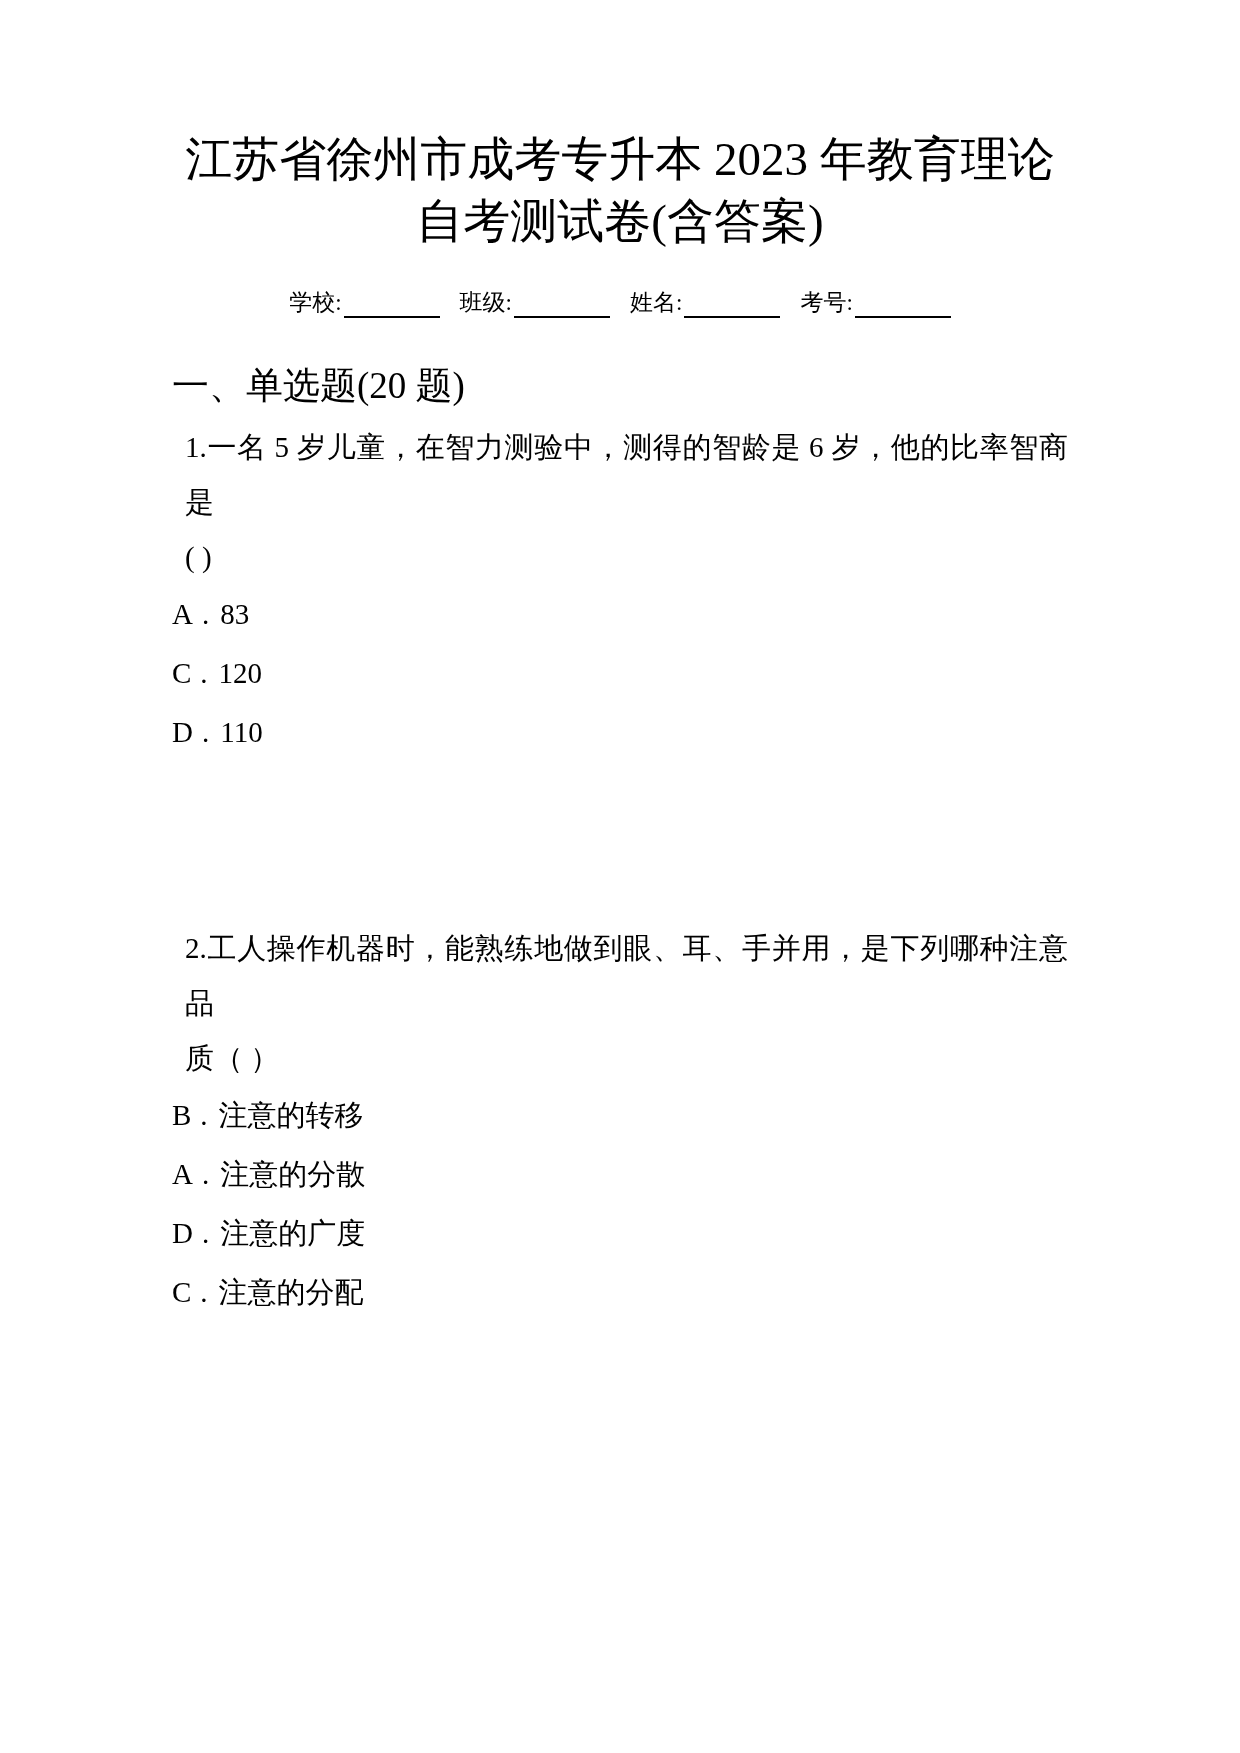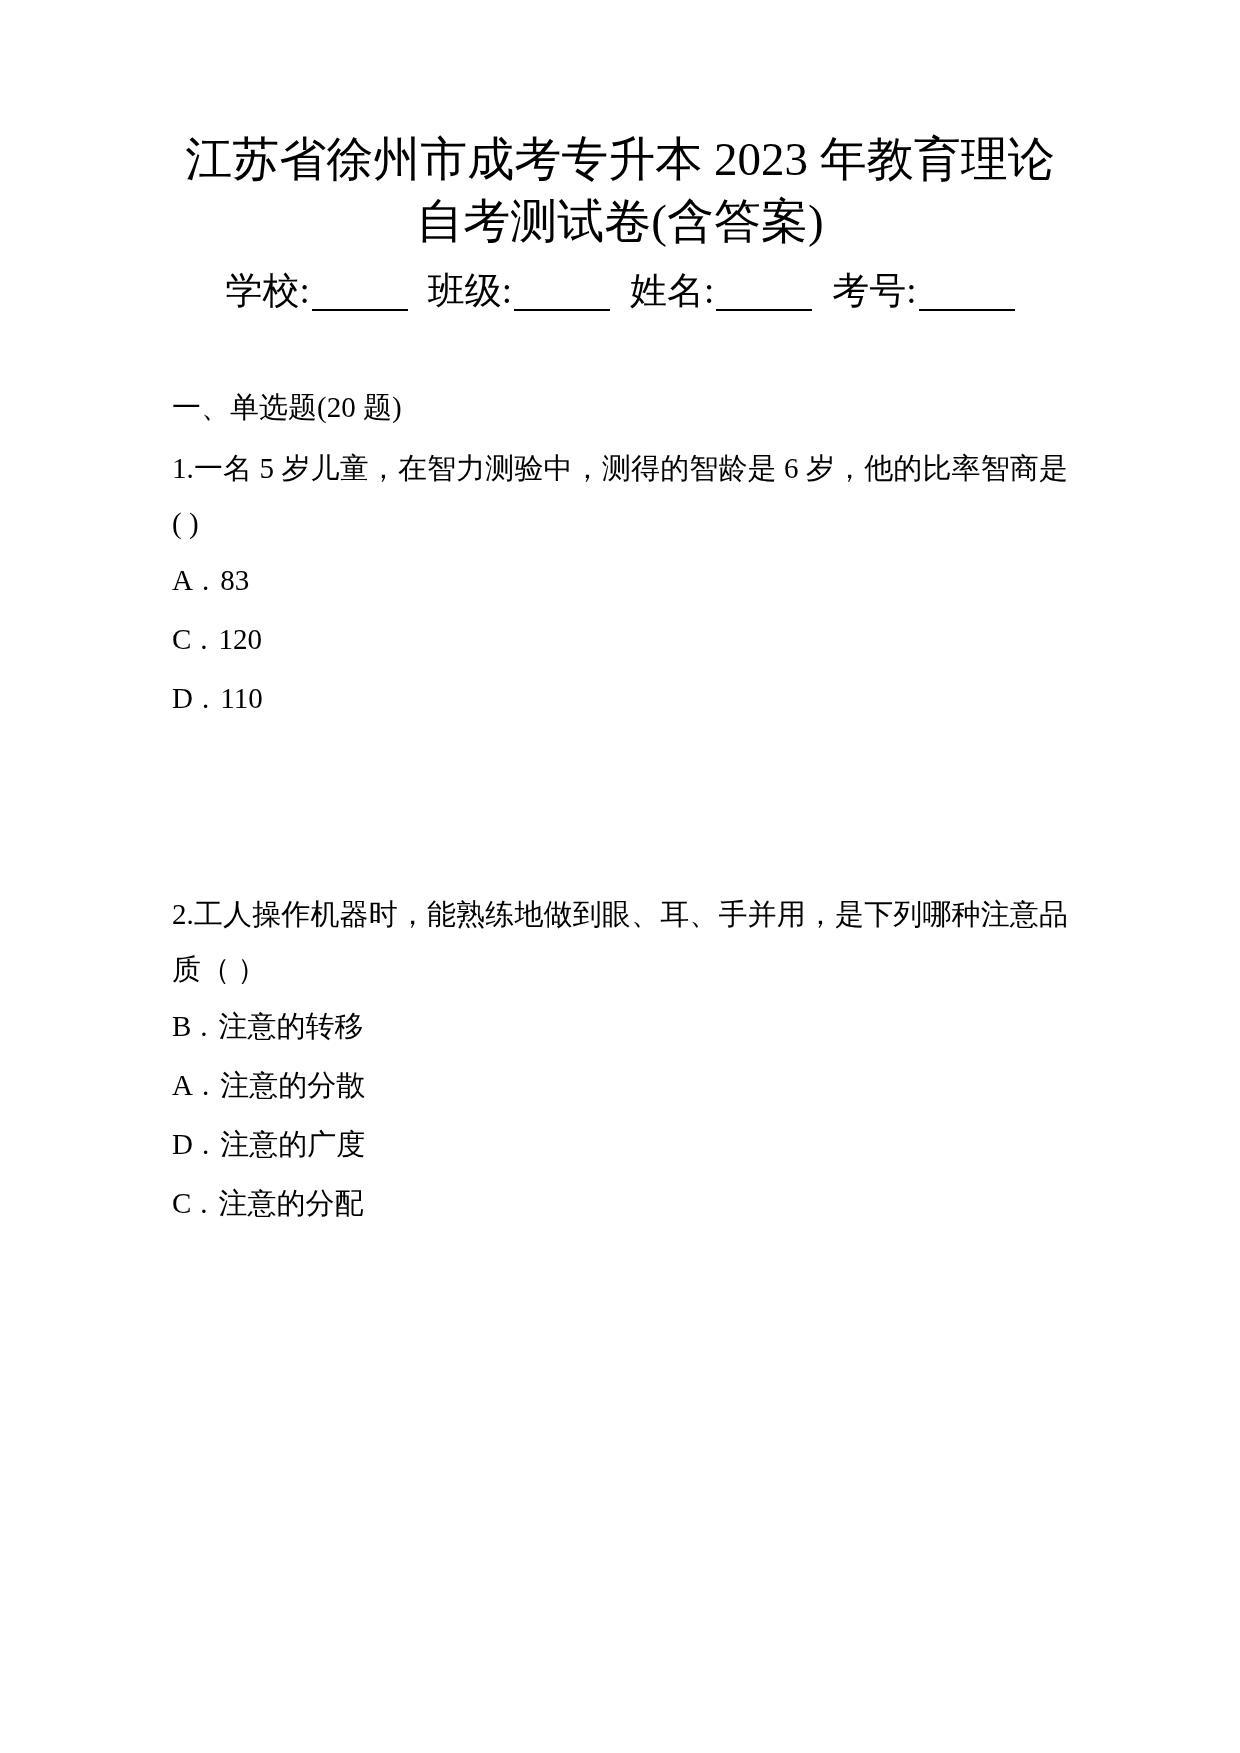--- a/index.html
+++ b/index.html
@@ -24,48 +24,49 @@
     font-size: 47px;
     font-weight: 400;
     line-height: 62px;
     white-space: nowrap;
   }
   .info-row {
     display: flex;
     justify-content: center;
     align-items: baseline;
     gap: 20px;
-    margin-top: 20px;
-    font-size: 37px;
+    margin-top: 32px;
+    font-size: 23px;
     line-height: 38px;
   }
   .info-field {
     white-space: nowrap;
   }
   .blank-line {
     display: inline-block;
     width: 96px;
     height: 1em;
     border-bottom: 2px solid #000000;
     vertical-align: -8px;
     margin-left: 2px;
   }
   .section-heading {
-    margin-top: 78px;
-    font-size: 29px;
+    margin-top: 46px;
+    font-size: 37px;
     line-height: 36px;
   }
   .question {
     margin-top: 16px;
   }
   #q2 { margin-top: 159px; }
   #q3 { margin-top: 206px; }
   .q-line {
     font-size: 29px;
     line-height: 55px;
+    margin-left: 13px;
   }
   .q-line.fill {
     text-align: justify;
     text-align-last: justify;
   }
   .option {
     font-size: 29px;
     line-height: 59px;
   }
   .opt-sep {

